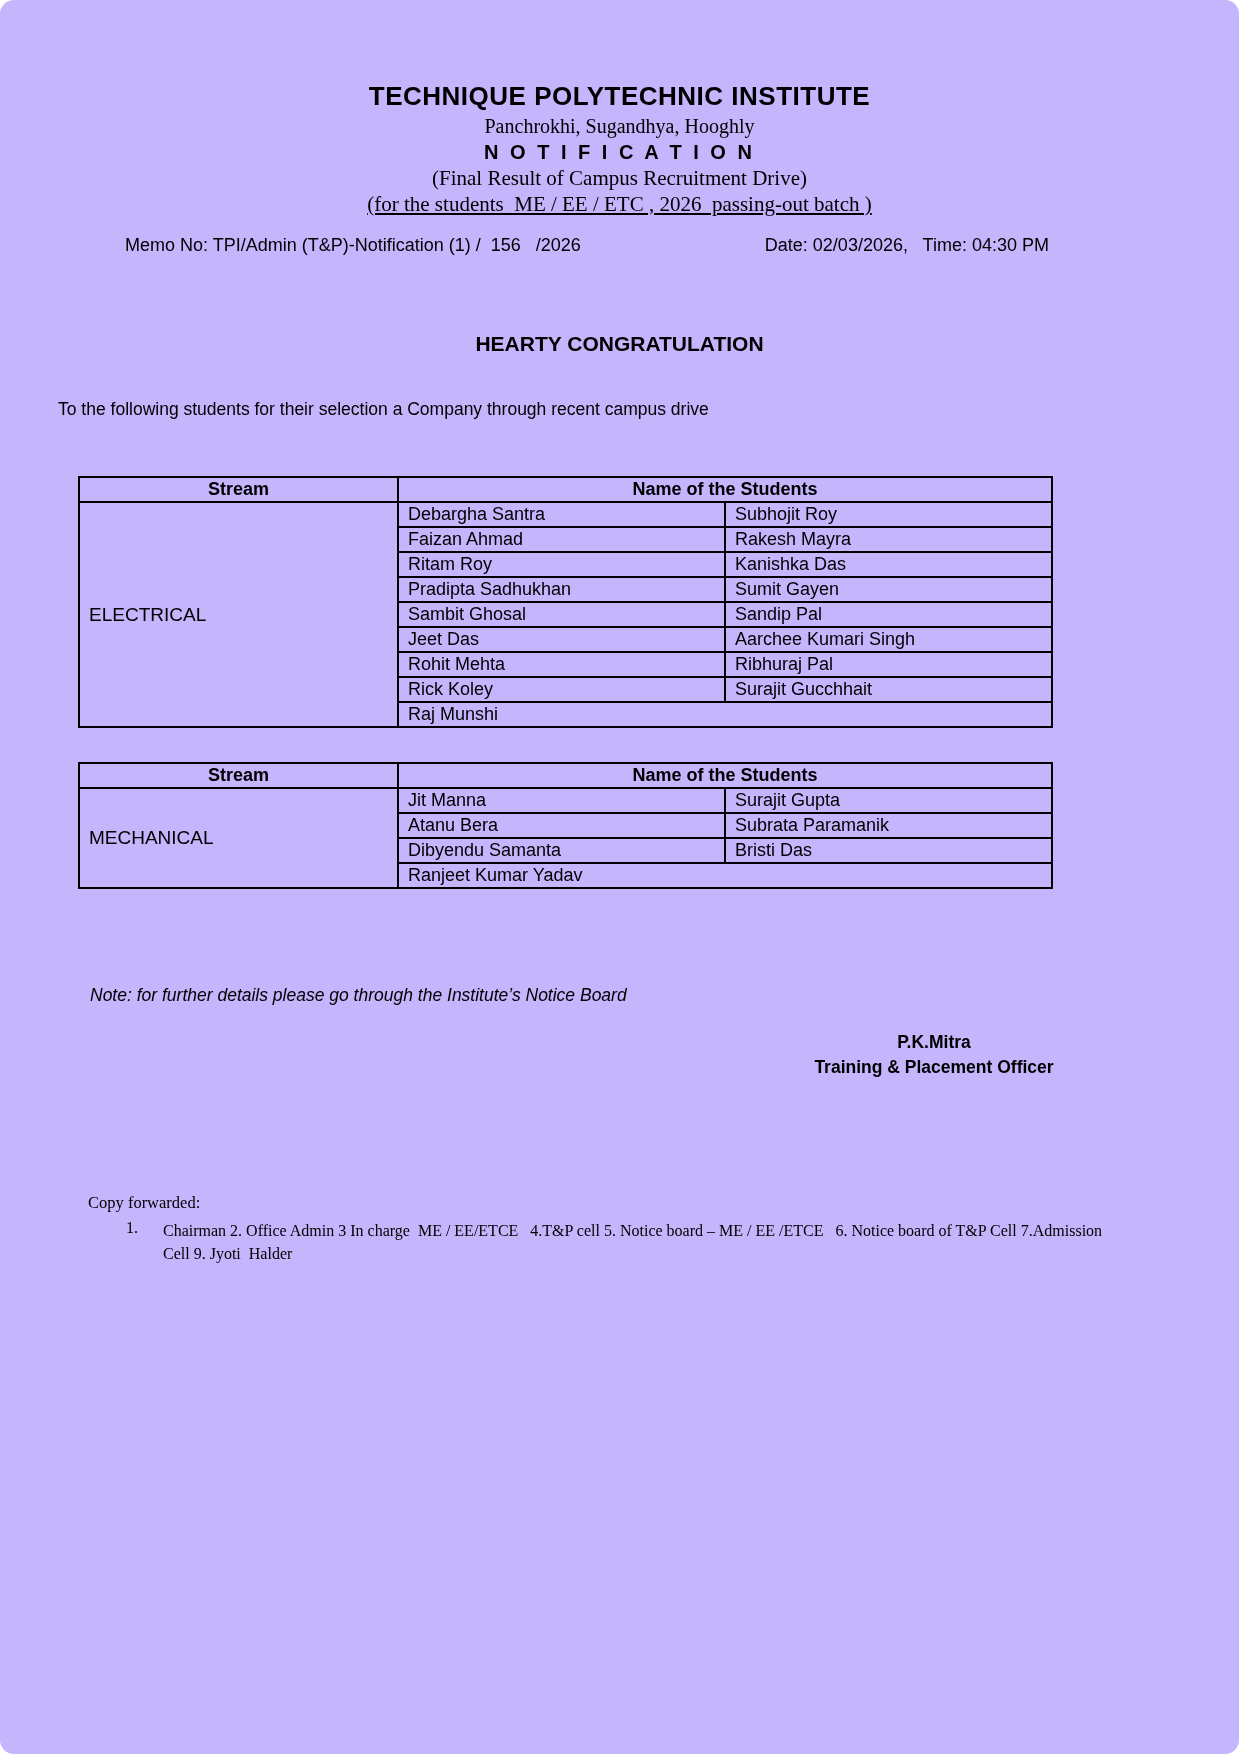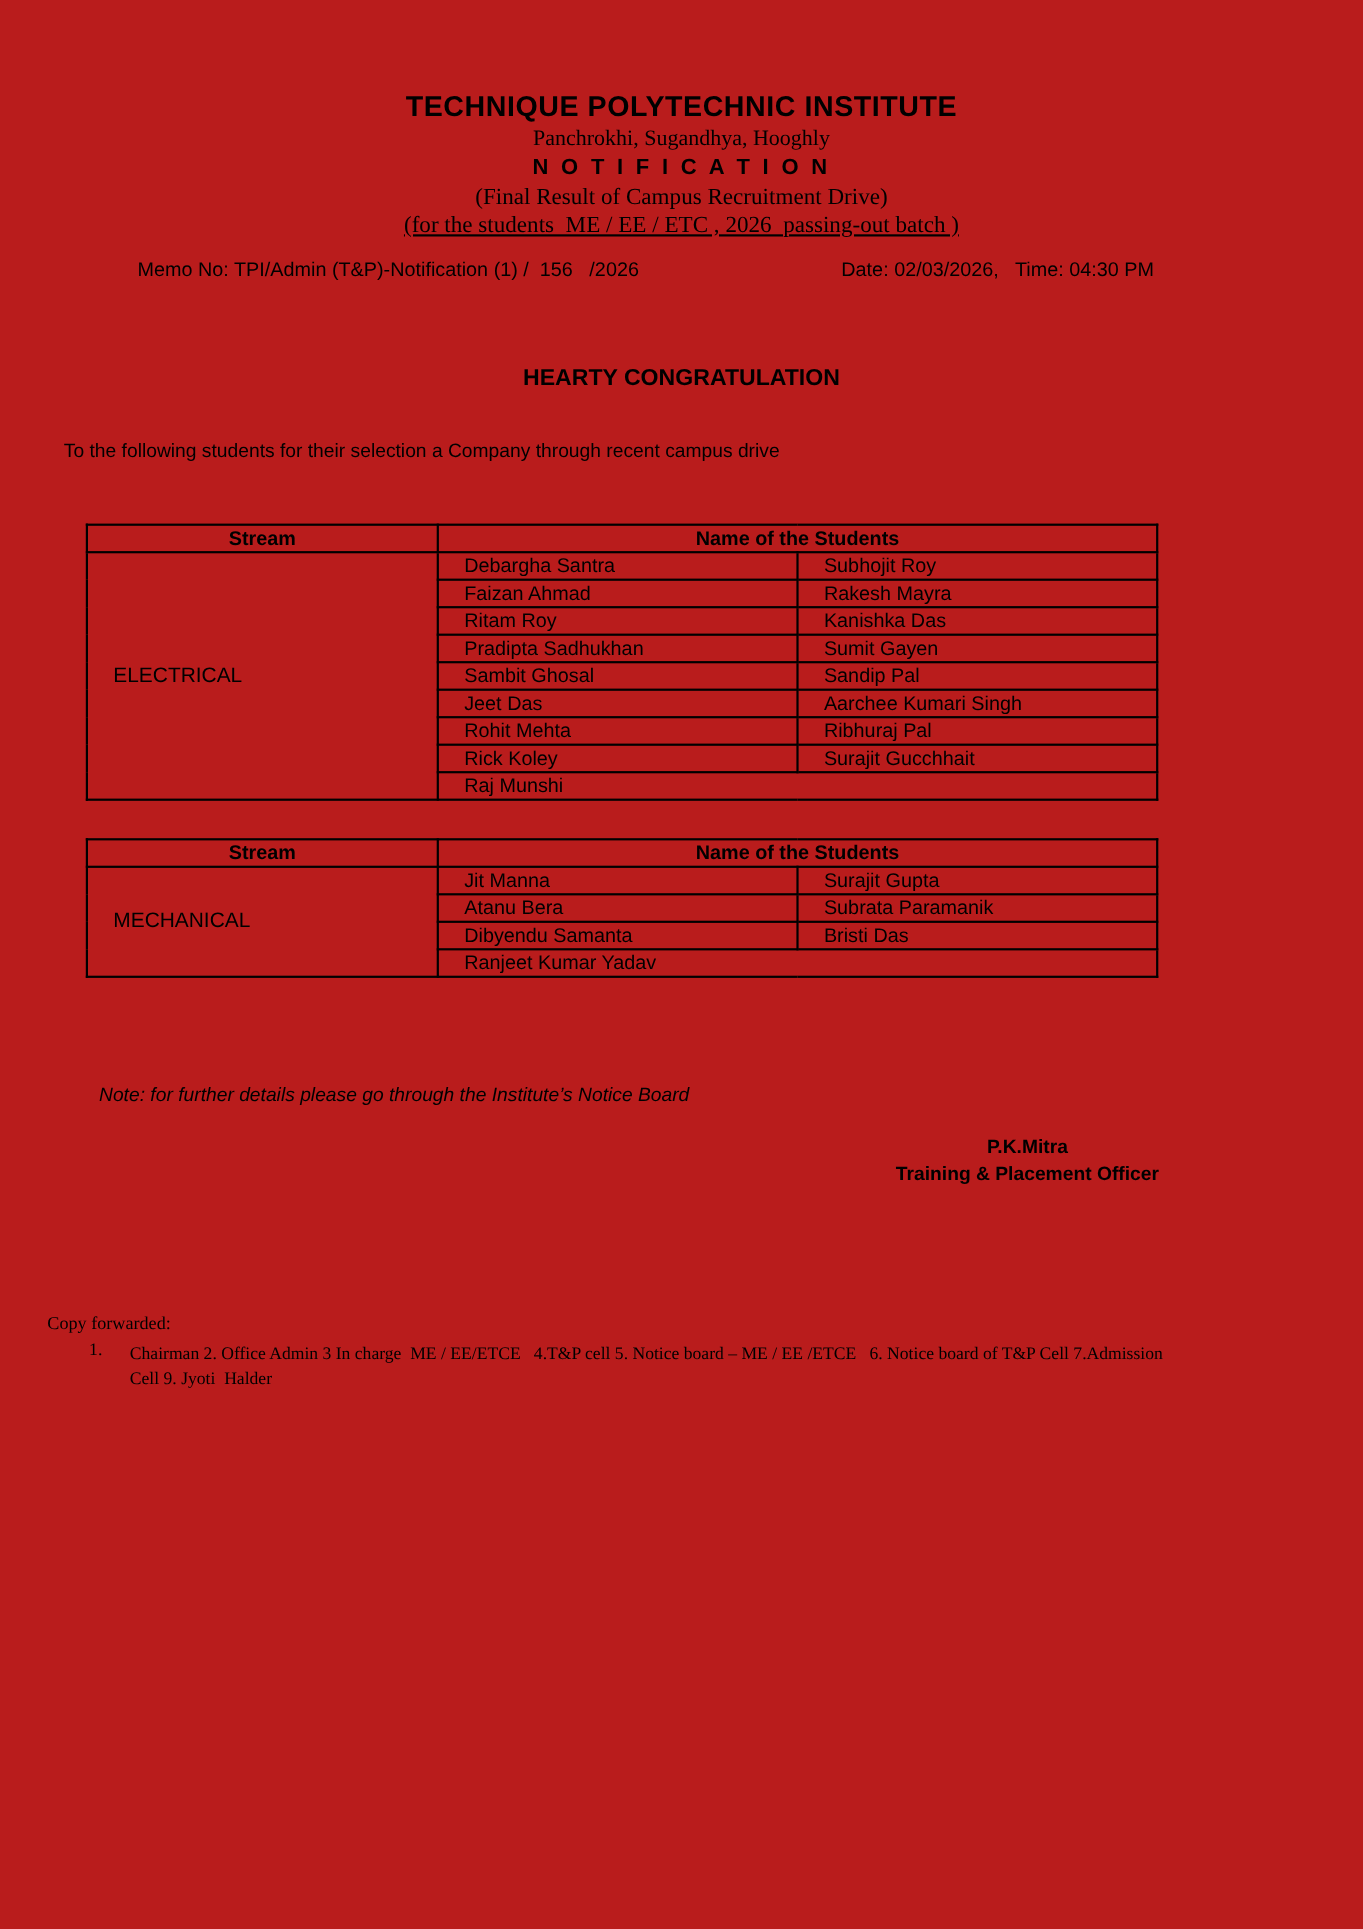--- a/index.html
+++ b/index.html
@@ -2,24 +2,25 @@
 <html><head>
 <meta charset="utf-8">
 <style>
   * { margin: 0; padding: 0; box-sizing: border-box; }
   html, body { background: #ffffff; }
   body { width: 1239px; }
   .page {
     position: relative;
     width: 1239px;
     height: 1754px;
-    background: #b91c1c;
+    background: #c4b5fd;
     color: #000000;
     font-family: "Liberation Sans", sans-serif;
     overflow: hidden;
+    border-radius: 14px;
   }
   .pre { white-space: pre-wrap; }
 
   
   .header { padding-top: 82px; text-align: center; }
   .institute {
     font-family: "Liberation Sans", sans-serif;
     font-weight: 900; font-size: 26px; letter-spacing: 0.5px;
     line-height: 1.1;
   }
@@ -64,21 +65,21 @@
   table.students {
     border-collapse: collapse;
     margin-left: 78px;
     width: 974px;
     table-layout: fixed;
     font-size: 18px;
   }
   table.students th, table.students td {
     border: 2px solid #000;
     height: 16px;
-    padding: 1px 23px;
+    padding: 1px 9px;
     vertical-align: middle;
     text-align: left;
     overflow: hidden;
   }
   table.students th { text-align: center; font-weight: bold; }
   .col-stream { width: 319px; }
   .col-name   { width: 327px; }
   td.stream-cell { text-align: center; font-weight: normal; font-size: 19px; }
   td.span-cell   { text-align: center; }
   .table1 { margin-top: 56px; }
@@ -94,21 +95,21 @@
   .signature {
     margin-top: 24px;
     margin-left: auto; margin-right: 140px;
     width: 330px;
     text-align: center;
     font-weight: bold; font-size: 17.5px; line-height: 1.45;
   }
 
   
   .copy-block {
-    margin-top: 112px; margin-left: 43px;
+    margin-top: 112px; margin-left: 88px;
     font-family: "Liberation Serif", serif;
     font-size: 16.5px;
   }
   .copy-label { font-size: 16.5px; }
   .copy-item {
     display: flex;
     margin-top: 6px;
   }
   .copy-num { margin-left: 38px; width: 37px; flex: none; font-size: 16px; }
   .copy-text { width: 980px; font-size: 16px; line-height: 1.45; }

